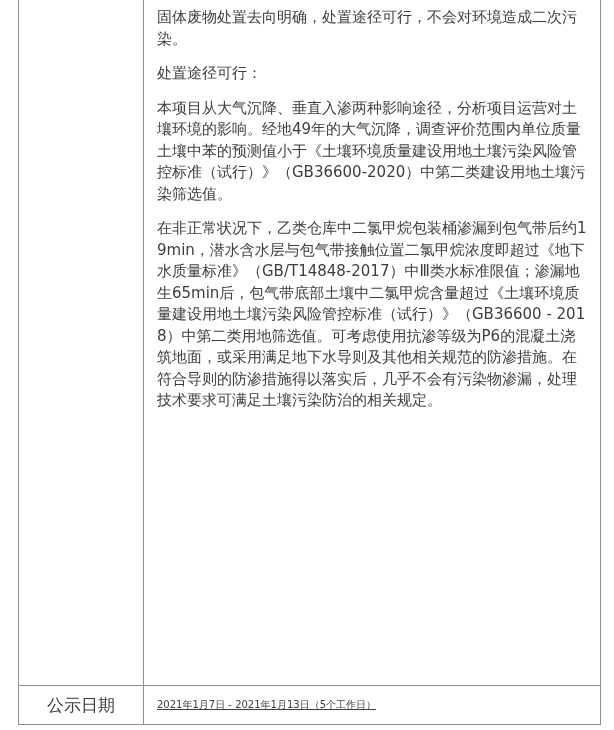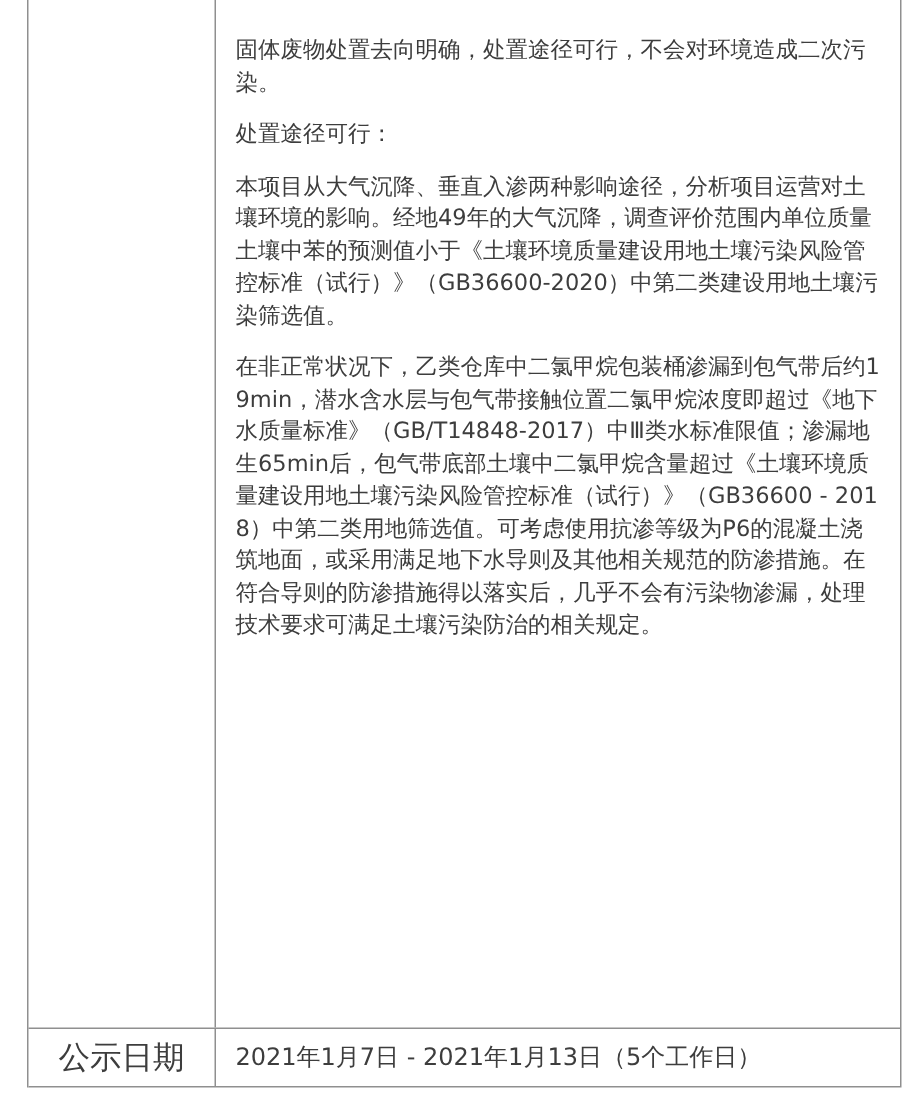--- a/index.html
+++ b/index.html
@@ -41,45 +41,46 @@
     border-bottom: 1px solid #8f8f8f;
   }
   .cell-label {
     width: 125px;
     min-width: 125px;
     border-right: 1px solid #8f8f8f;
     box-sizing: border-box;
     display: flex;
     align-items: center;
     justify-content: center;
-    font-size: 21px;
+    font-size: 17px;
   }
   .cell-content {
     flex: 1;
     box-sizing: border-box;
     padding: 7px 11px 8px 13px;
     font-size: 15px;
     line-height: 21.5px;
     overflow: hidden;
     word-break: break-all;
   }
   .cell-content p {
     margin: 13px 0;
   }
   .cell-content p:first-child {
-    margin-top: 16px;
+    margin-top: 0;
   }
   .cell-date-value {
     flex: 1;
     box-sizing: border-box;
     padding: 0 11px 0 13px;
     display: flex;
     align-items: center;
-    font-size: 16px;
+    font-size: 10px;
     word-break: break-all;
+    text-decoration: underline;
   }
 </style>
 </head>
 <body>
 
 <div class="page">
   <div class="table-crop">
 
     <div class="row row-impacts">
       <div class="cell-label"></div>

